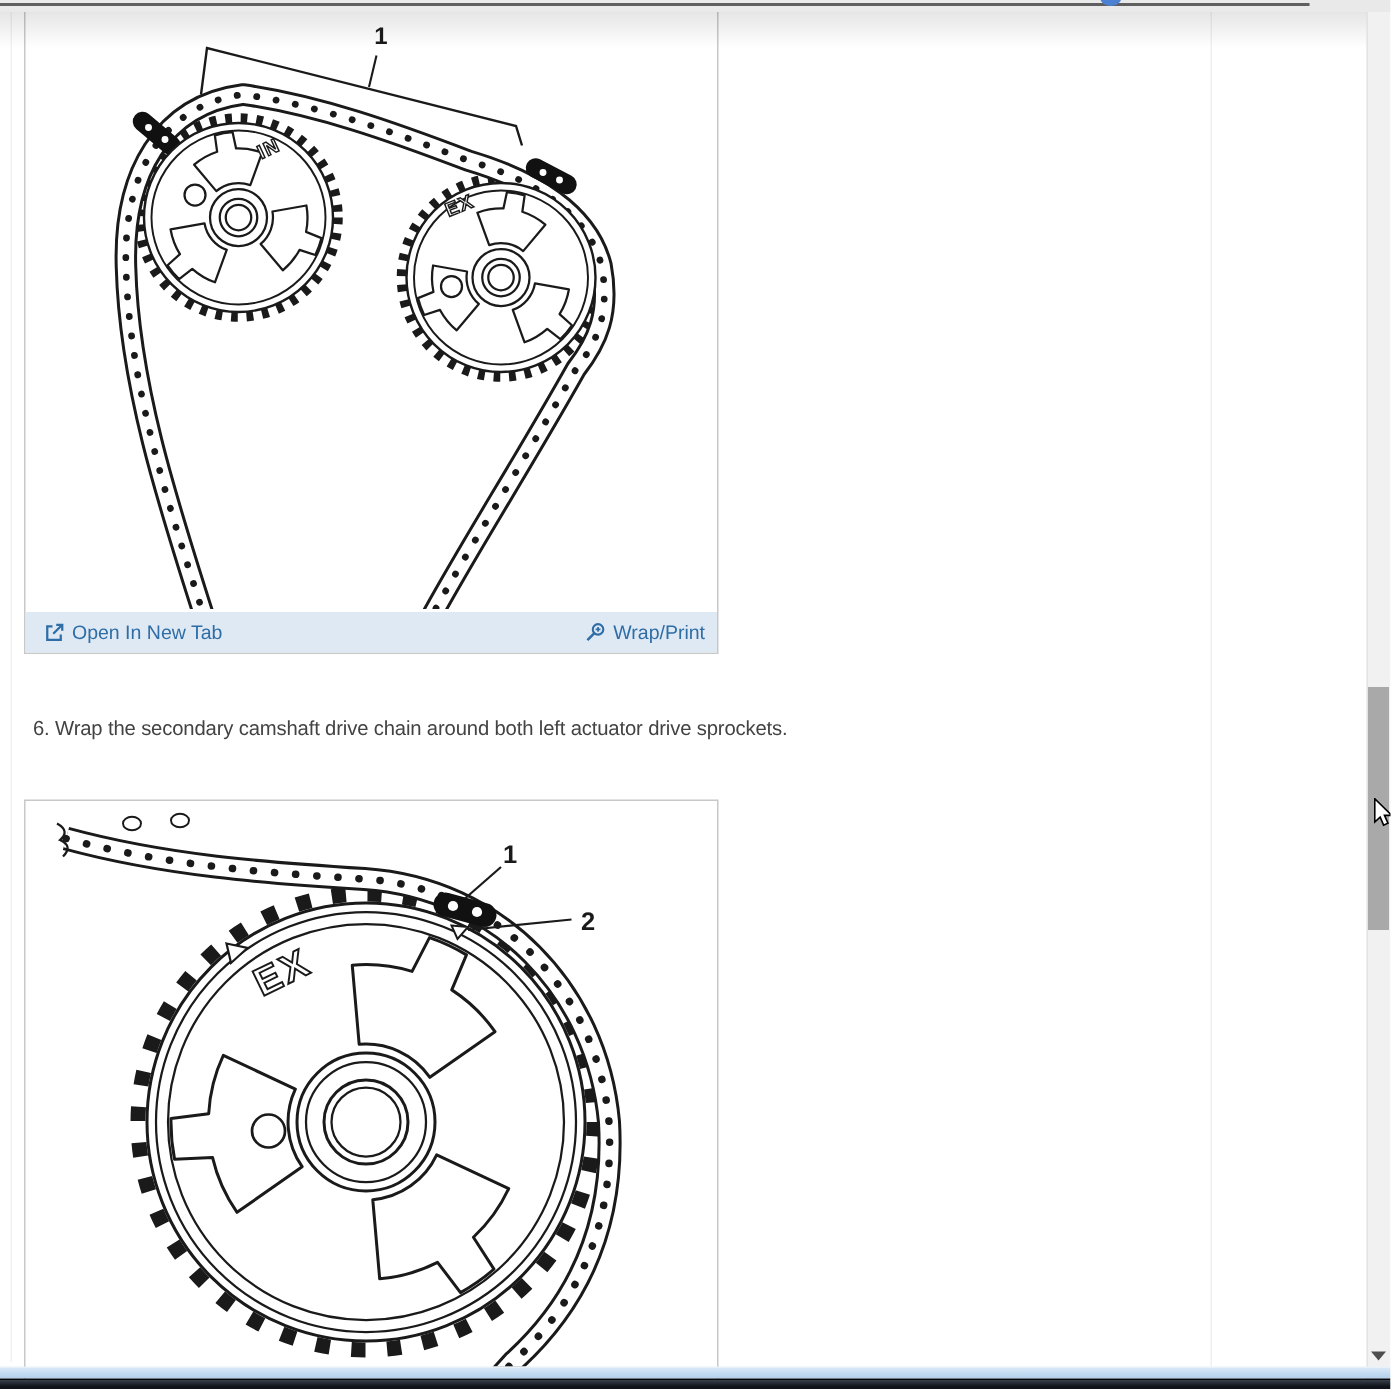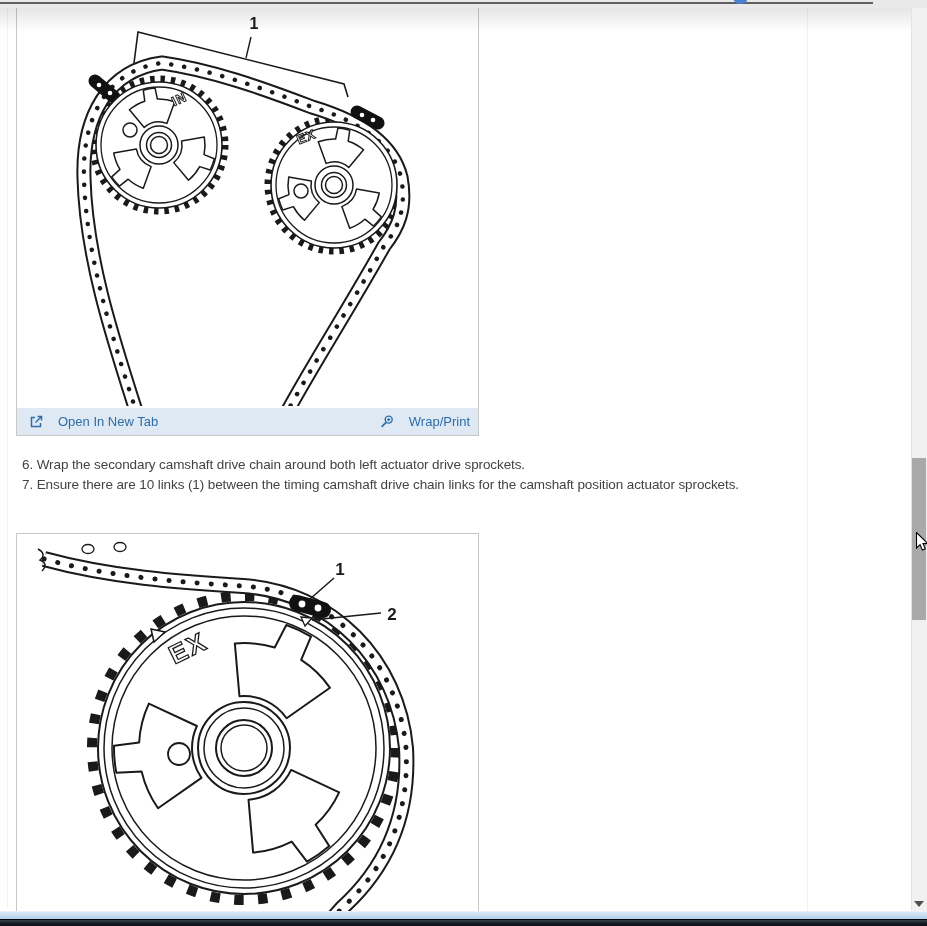--- a/index.html
+++ b/index.html
@@ -18,27 +18,27 @@
   .vline-left{position:absolute;left:7px;top:8px;width:1px;height:900px;background:#f1f1f1;z-index:1;}
   
   .fig-box{position:absolute;background:#fff;border:1px solid #c8c8c8;z-index:2;}
   #fig1-box{left:16px;top:-12px;width:461px;height:446px;}
   #fig2-box{left:16px;top:533px;width:461px;height:420px;}
   .fig-footer{
     position:absolute;left:0;bottom:0;width:100%;height:27px;background:#dfe9f4;
     display:flex;align-items:center;justify-content:space-between;box-sizing:border-box;
     padding:0 8px 0 12px;
   }
-  .fig-link{display:flex;align-items:center;gap:15px;color:#2e6da6;font-size:13px;cursor:pointer;}
+  .fig-link{display:flex;align-items:center;gap:5px;color:#2e6da6;font-size:13px;cursor:pointer;}
   .fig-link svg{display:block;}
   .fig-svg{position:absolute;z-index:3;}
   #fig1-svg{left:17px;top:0;}
   #fig2-svg{left:17px;top:534px;}
   
-  .instructions{position:absolute;left:22px;top:455px;width:790px;z-index:2;
+  .instructions{position:absolute;left:22px;top:476px;width:790px;z-index:2;
     color:#434343;font-size:13.5px;line-height:20px;letter-spacing:-0.1px;}
   
   .scroll-track{position:absolute;left:911px;top:0;width:16px;height:926px;background:#f1f1f1;
     border-left:1px solid #e3e3e3;box-sizing:border-box;z-index:20;}
   .scroll-thumb{position:absolute;left:912px;top:458px;width:14px;height:162px;background:#a9a9a9;z-index:21;}
   .scroll-down{position:absolute;left:914px;top:901px;width:0;height:0;z-index:22;
     border-left:5px solid transparent;border-right:5px solid transparent;border-top:6px solid #4e4e4e;}
   
   .bottom-blue{position:absolute;left:0;top:911px;width:927px;height:8px;z-index:40;
     background:linear-gradient(#d8e8f8,#b1cfec);border-top:1px solid #e8f1fa;box-sizing:border-box;}
@@ -149,21 +149,20 @@
 
   <g>
     <path d="M134,63 L138,32 L344,84 L348,97" class="ln" stroke-width="1.6"></path>
     <path d="M251,37 L246,58" class="ln" stroke-width="1.4"></path>
     <text x="254" y="29" font-size="16" font-weight="bold" fill="#1a1a1a" text-anchor="middle">1</text>
   </g>
 </svg>
 
 <div class="instructions">
   <div>6. Wrap the secondary camshaft drive chain around both left actuator drive sprockets.</div>
-  <div>7. Ensure there are 10 links (1) between the timing camshaft drive chain links for the camshaft position actuator sprockets.</div>
 </div>
 
 <div id="fig2-box" class="fig-box"></div>
 
 <svg id="fig2-svg" class="fig-svg" width="461" height="377" viewBox="17 534 461 377">
   <defs>
     <path id="wedge-l" d="M90.9,-52.5 A105,105 0 0 1 104,-14.6 L129.3,-13.6 A130,130 0 0 1 129.3,13.6 L104,14.6 A105,105 0 0 1 90.9,52.5 L45,26 A52,52 0 0 0 45,-26 Z"></path>
   </defs>
 
   <g>

